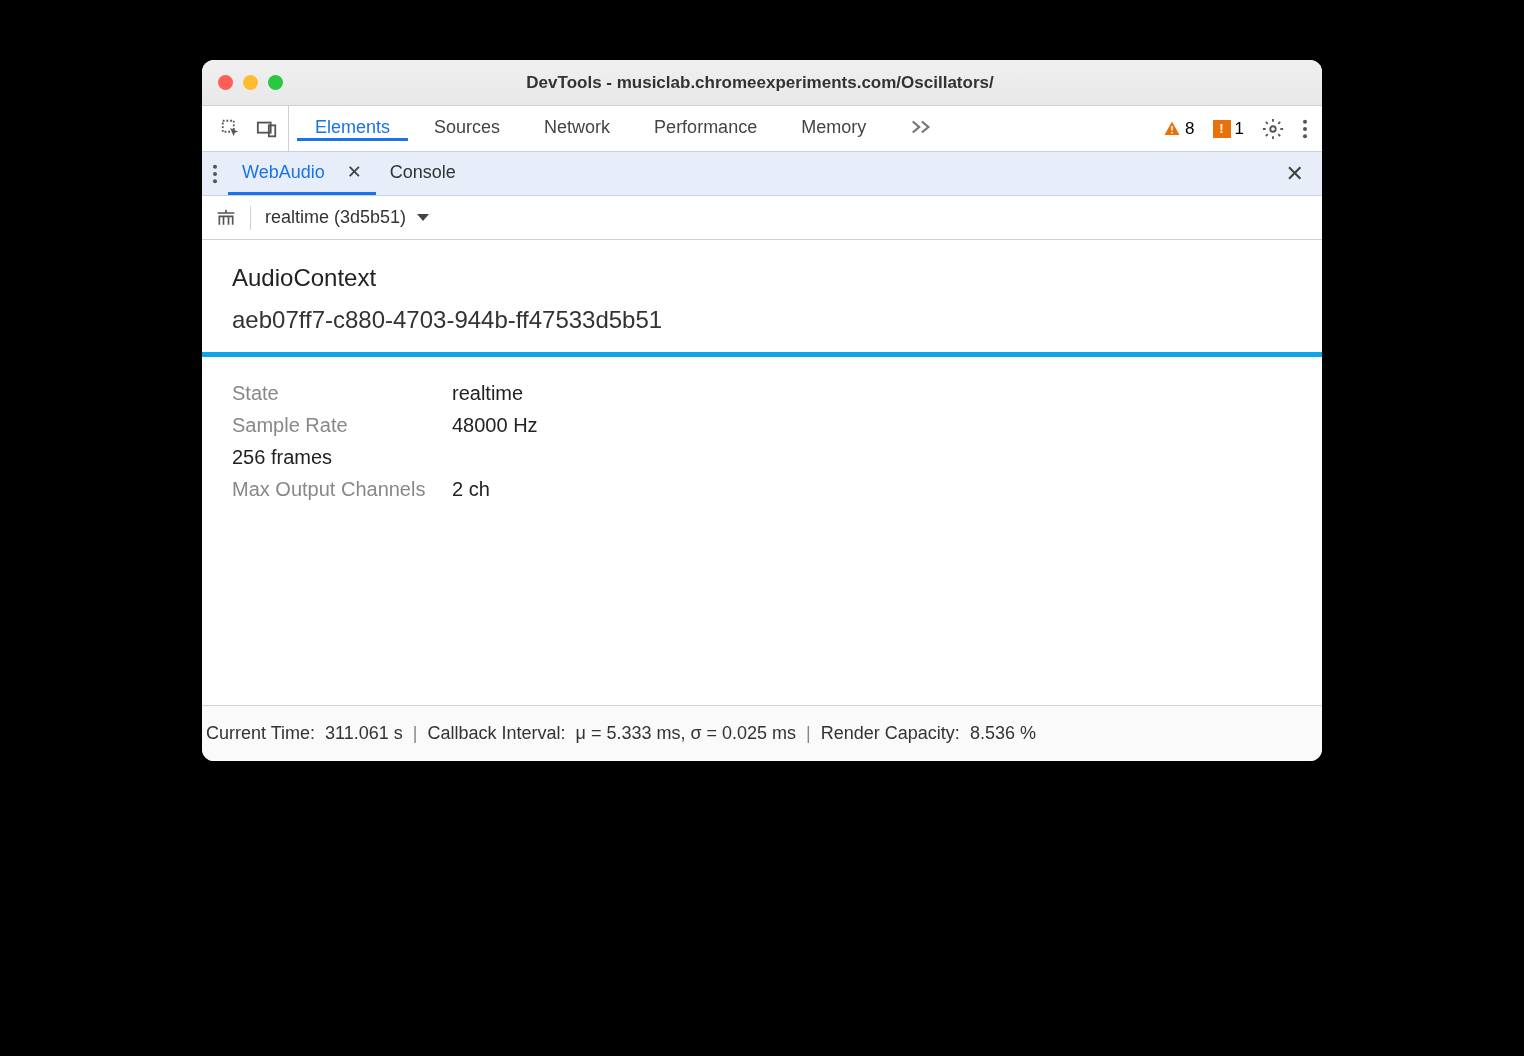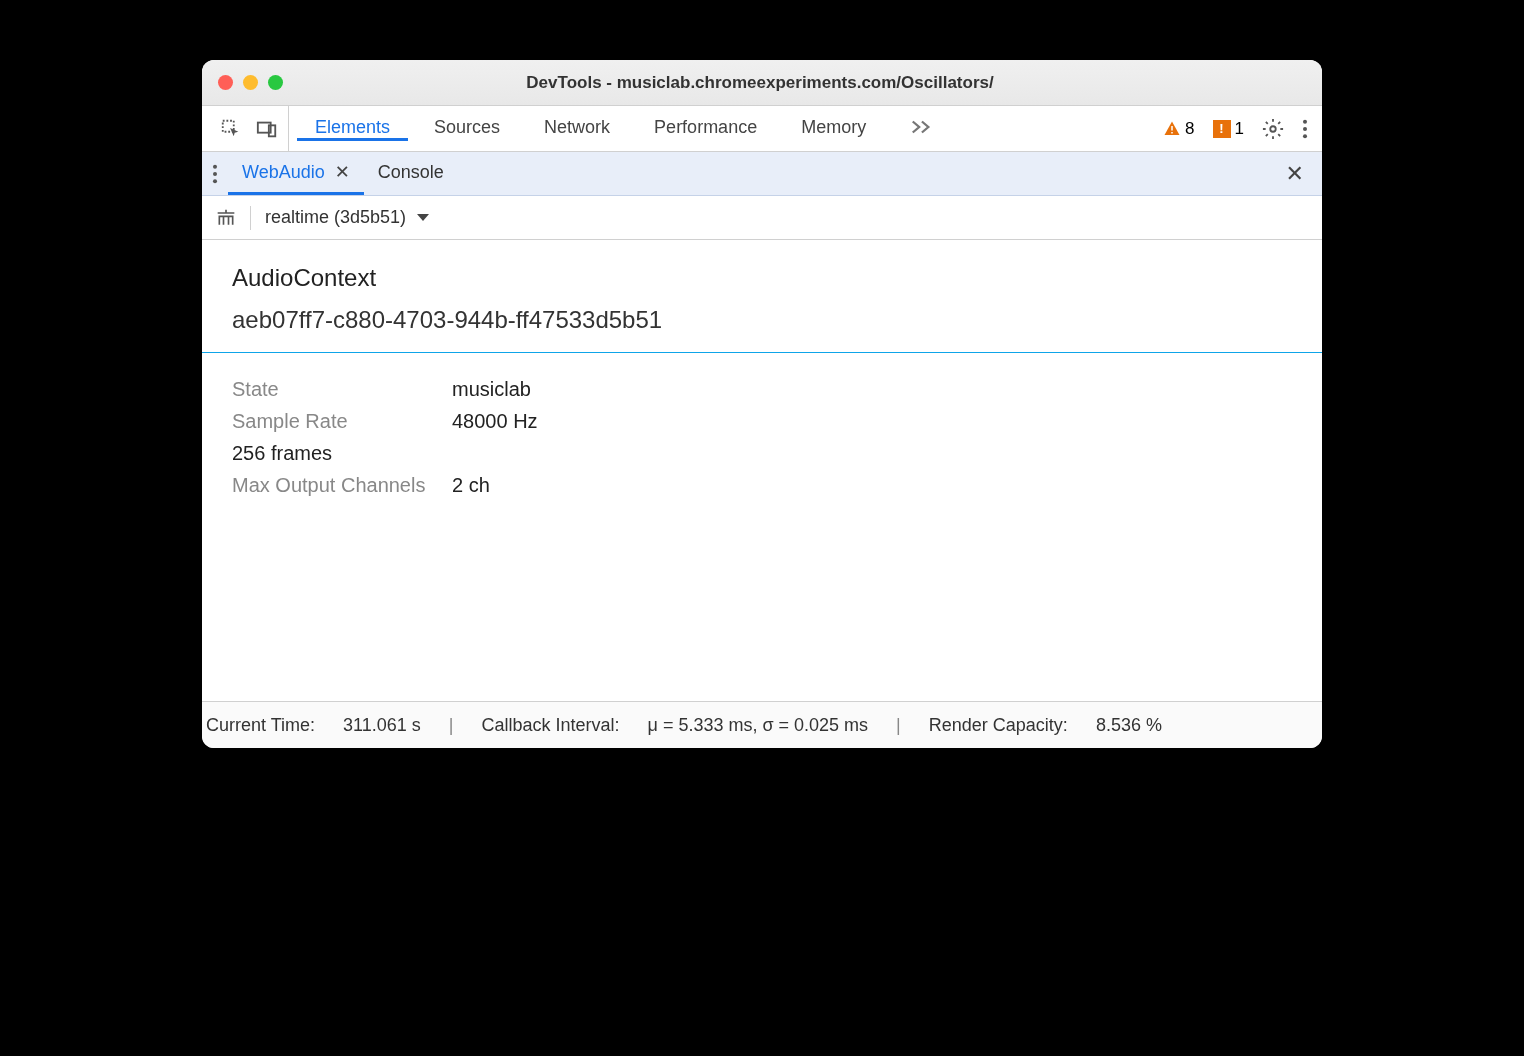--- a/index.html
+++ b/index.html
@@ -133,21 +133,21 @@
       margin-left: 10px;
     }
     .sub-tab {
       display: flex;
       align-items: center;
       padding: 3px 14px;
       font-size: 18px;
       color: #333;
       cursor: pointer;
       border-bottom: 3px solid transparent;
-      gap: 10px;
+      gap: 22px;
     }
     .sub-tab.active {
       color: #1a73e8;
       border-bottom-color: #1a73e8;
     }
     .sub-close {
       margin-left: auto;
       font-size: 22px;
       color: #444;
       cursor: pointer;
@@ -173,21 +173,21 @@
     .dropdown {
       display: flex;
       align-items: center;
       gap: 10px;
       font-size: 18px;
       color: #333;
       cursor: pointer;
     }
     .content {
       padding: 24px 30px 18px 30px;
-      border-bottom: 1px solid #0ea5e9;
+      border-bottom: 5px solid #0ea5e9;
     }
     .ctx-title {
       font-size: 24px;
       color: #222;
       margin-bottom: 14px;
       font-weight: 400;
     }
     .ctx-guid {
       font-size: 24px;
       color: #333;
@@ -202,29 +202,29 @@
       line-height: 32px;
     }
     .prop-label {
       width: 220px;
       color: #888;
     }
     .prop-value {
       color: #222;
     }
     .statusbar {
-      height: 47px;
+      height: 56px;
       border-top: 1px solid #d0d0d0;
       background: #fafafa;
       display: flex;
       align-items: center;
       padding: 0 4px;
       font-size: 18px;
       color: #333;
-      gap: 28px;
+      gap: 10px;
     }
     .status-sep {
       color: #888;
     }
     svg { display: block; }
     .icon-btn { cursor: pointer; color: #555; display:flex; align-items:center;}
   </style>
 </head>
 <body>
 
@@ -351,21 +351,21 @@
   </div>
 
   <div class="content">
     <div class="ctx-title">AudioContext</div>
     <div class="ctx-guid">aeb07ff7-c880-4703-944b-ff47533d5b51</div>
   </div>
 
   <div class="props">
     <div class="prop-row">
       <div class="prop-label">State</div>
-      <div class="prop-value">musiclab</div>
+      <div class="prop-value">realtime</div>
     </div>
     <div class="prop-row">
       <div class="prop-label">Sample Rate</div>
       <div class="prop-value">48000 Hz</div>
     </div>
     <div class="prop-row">
       <div class="prop-value">256 frames</div>
     </div>
     <div class="prop-row">
       <div class="prop-label">Max Output Channels</div>

